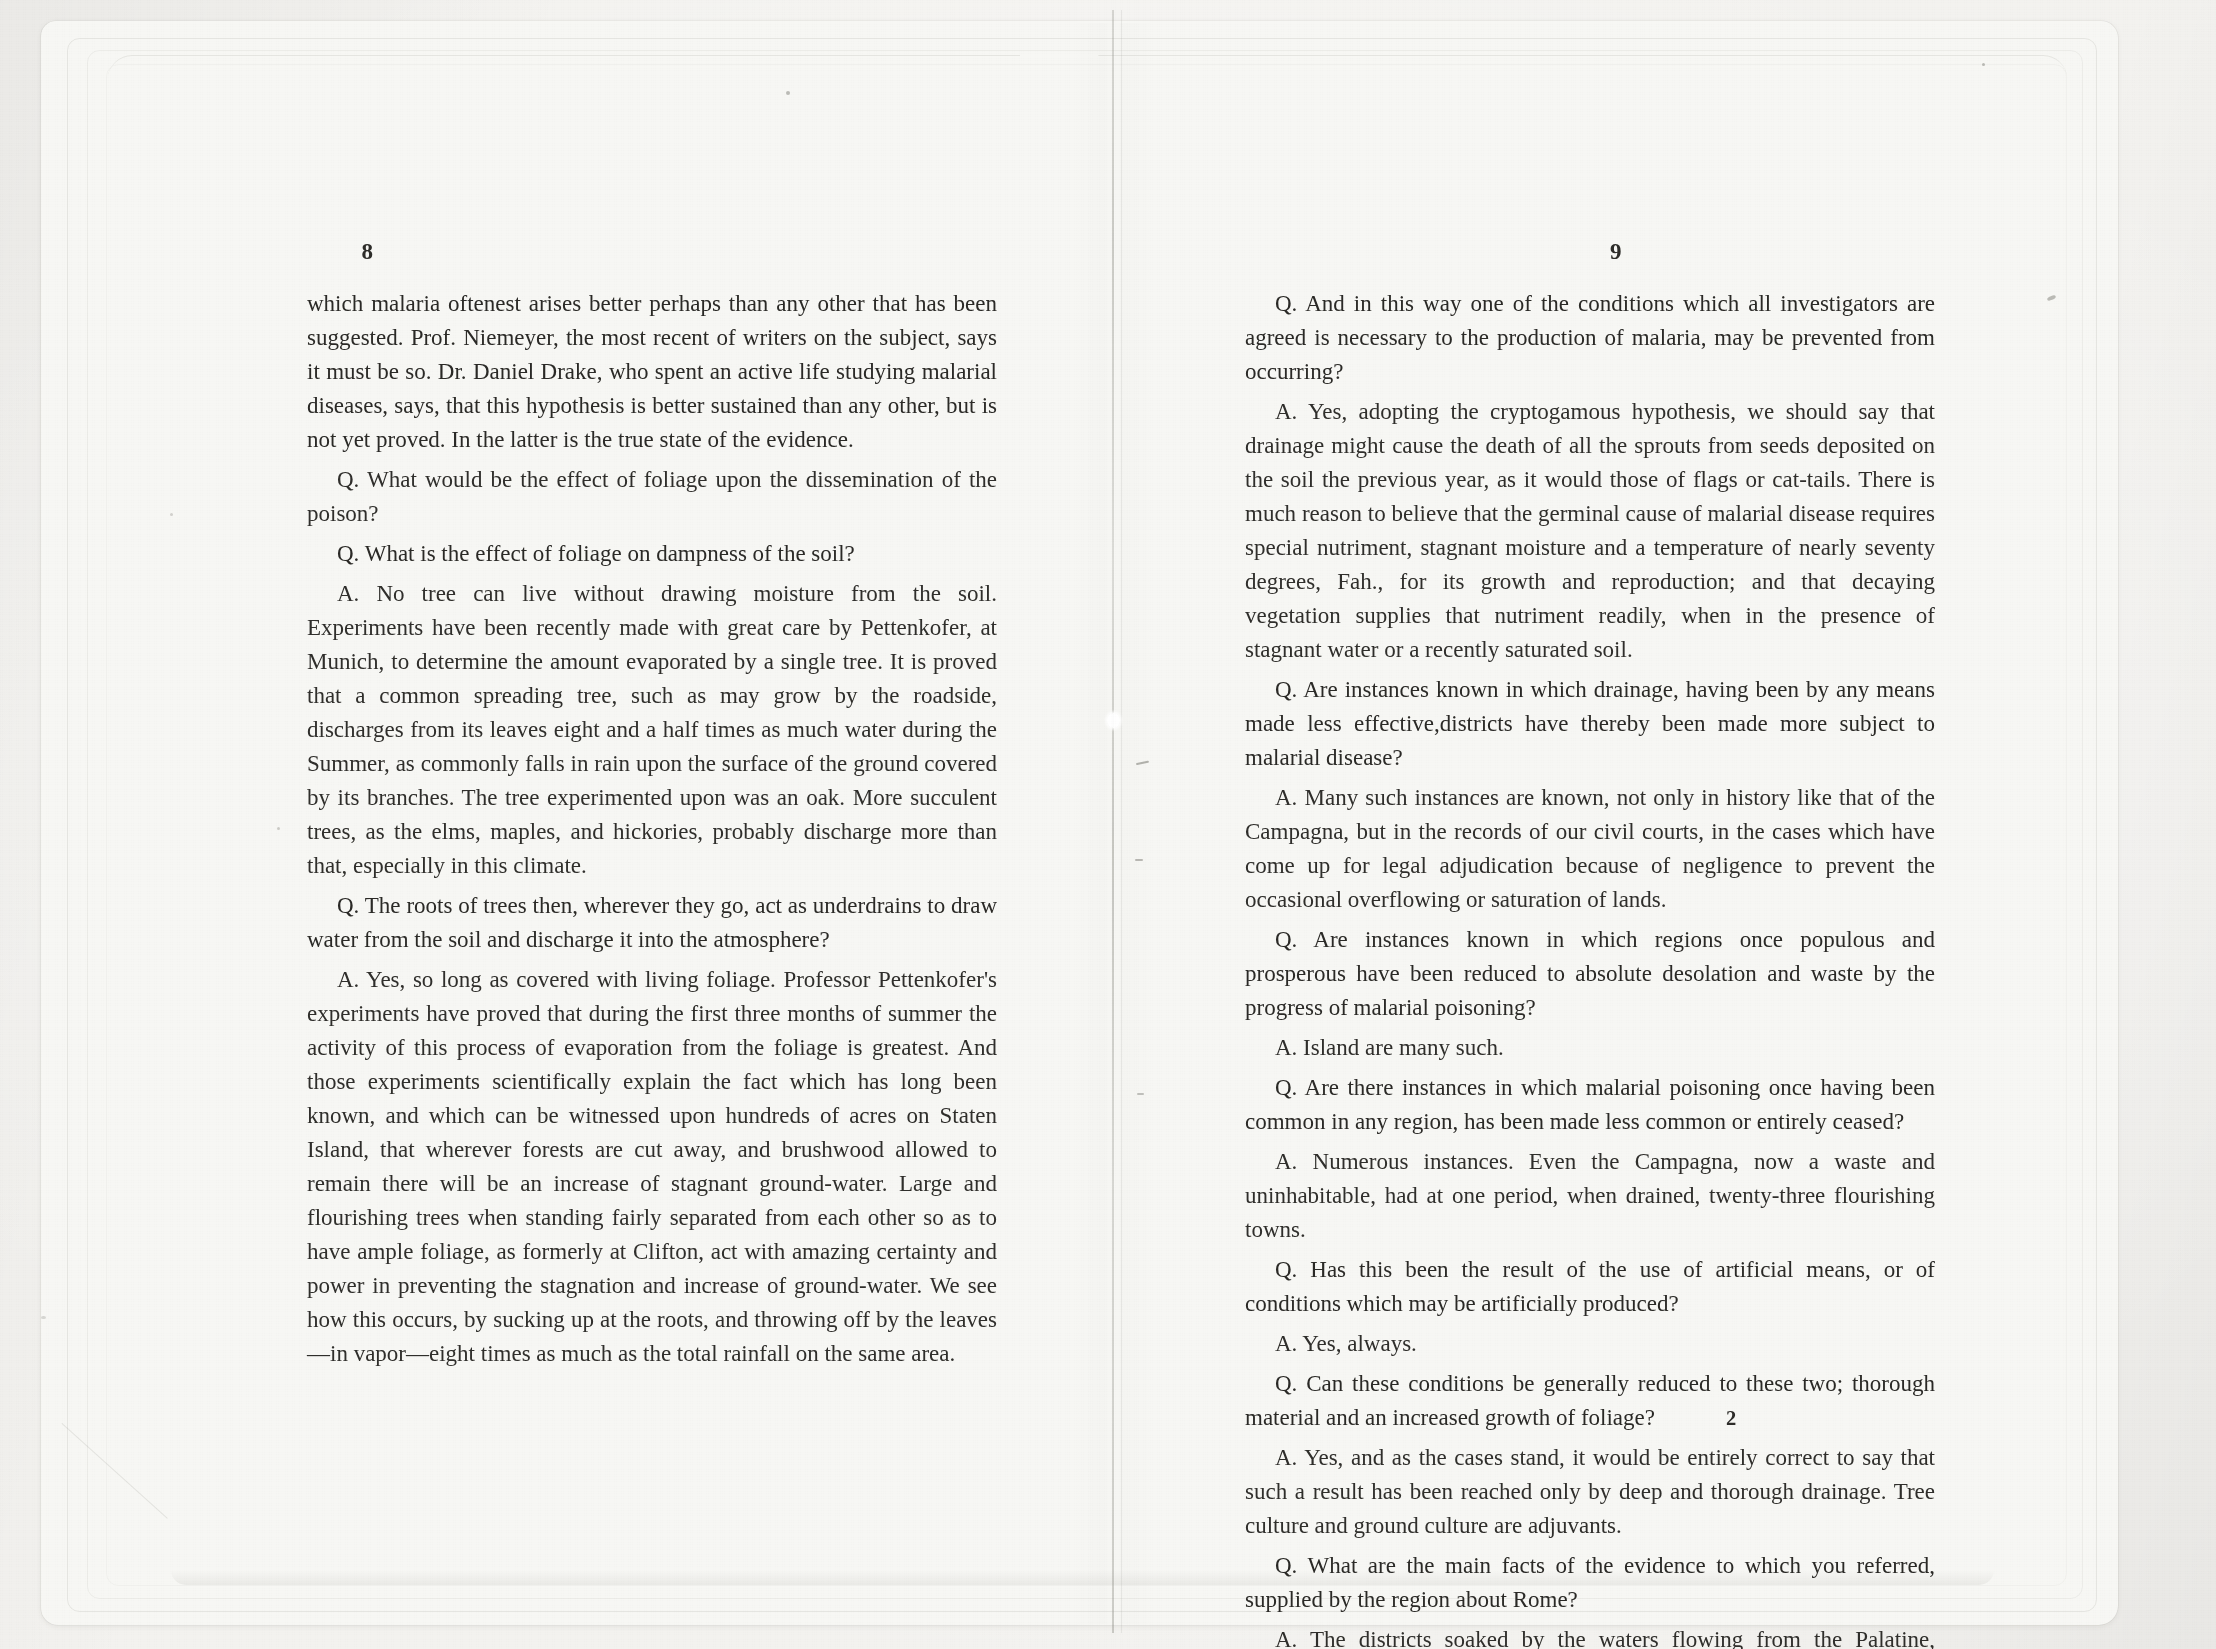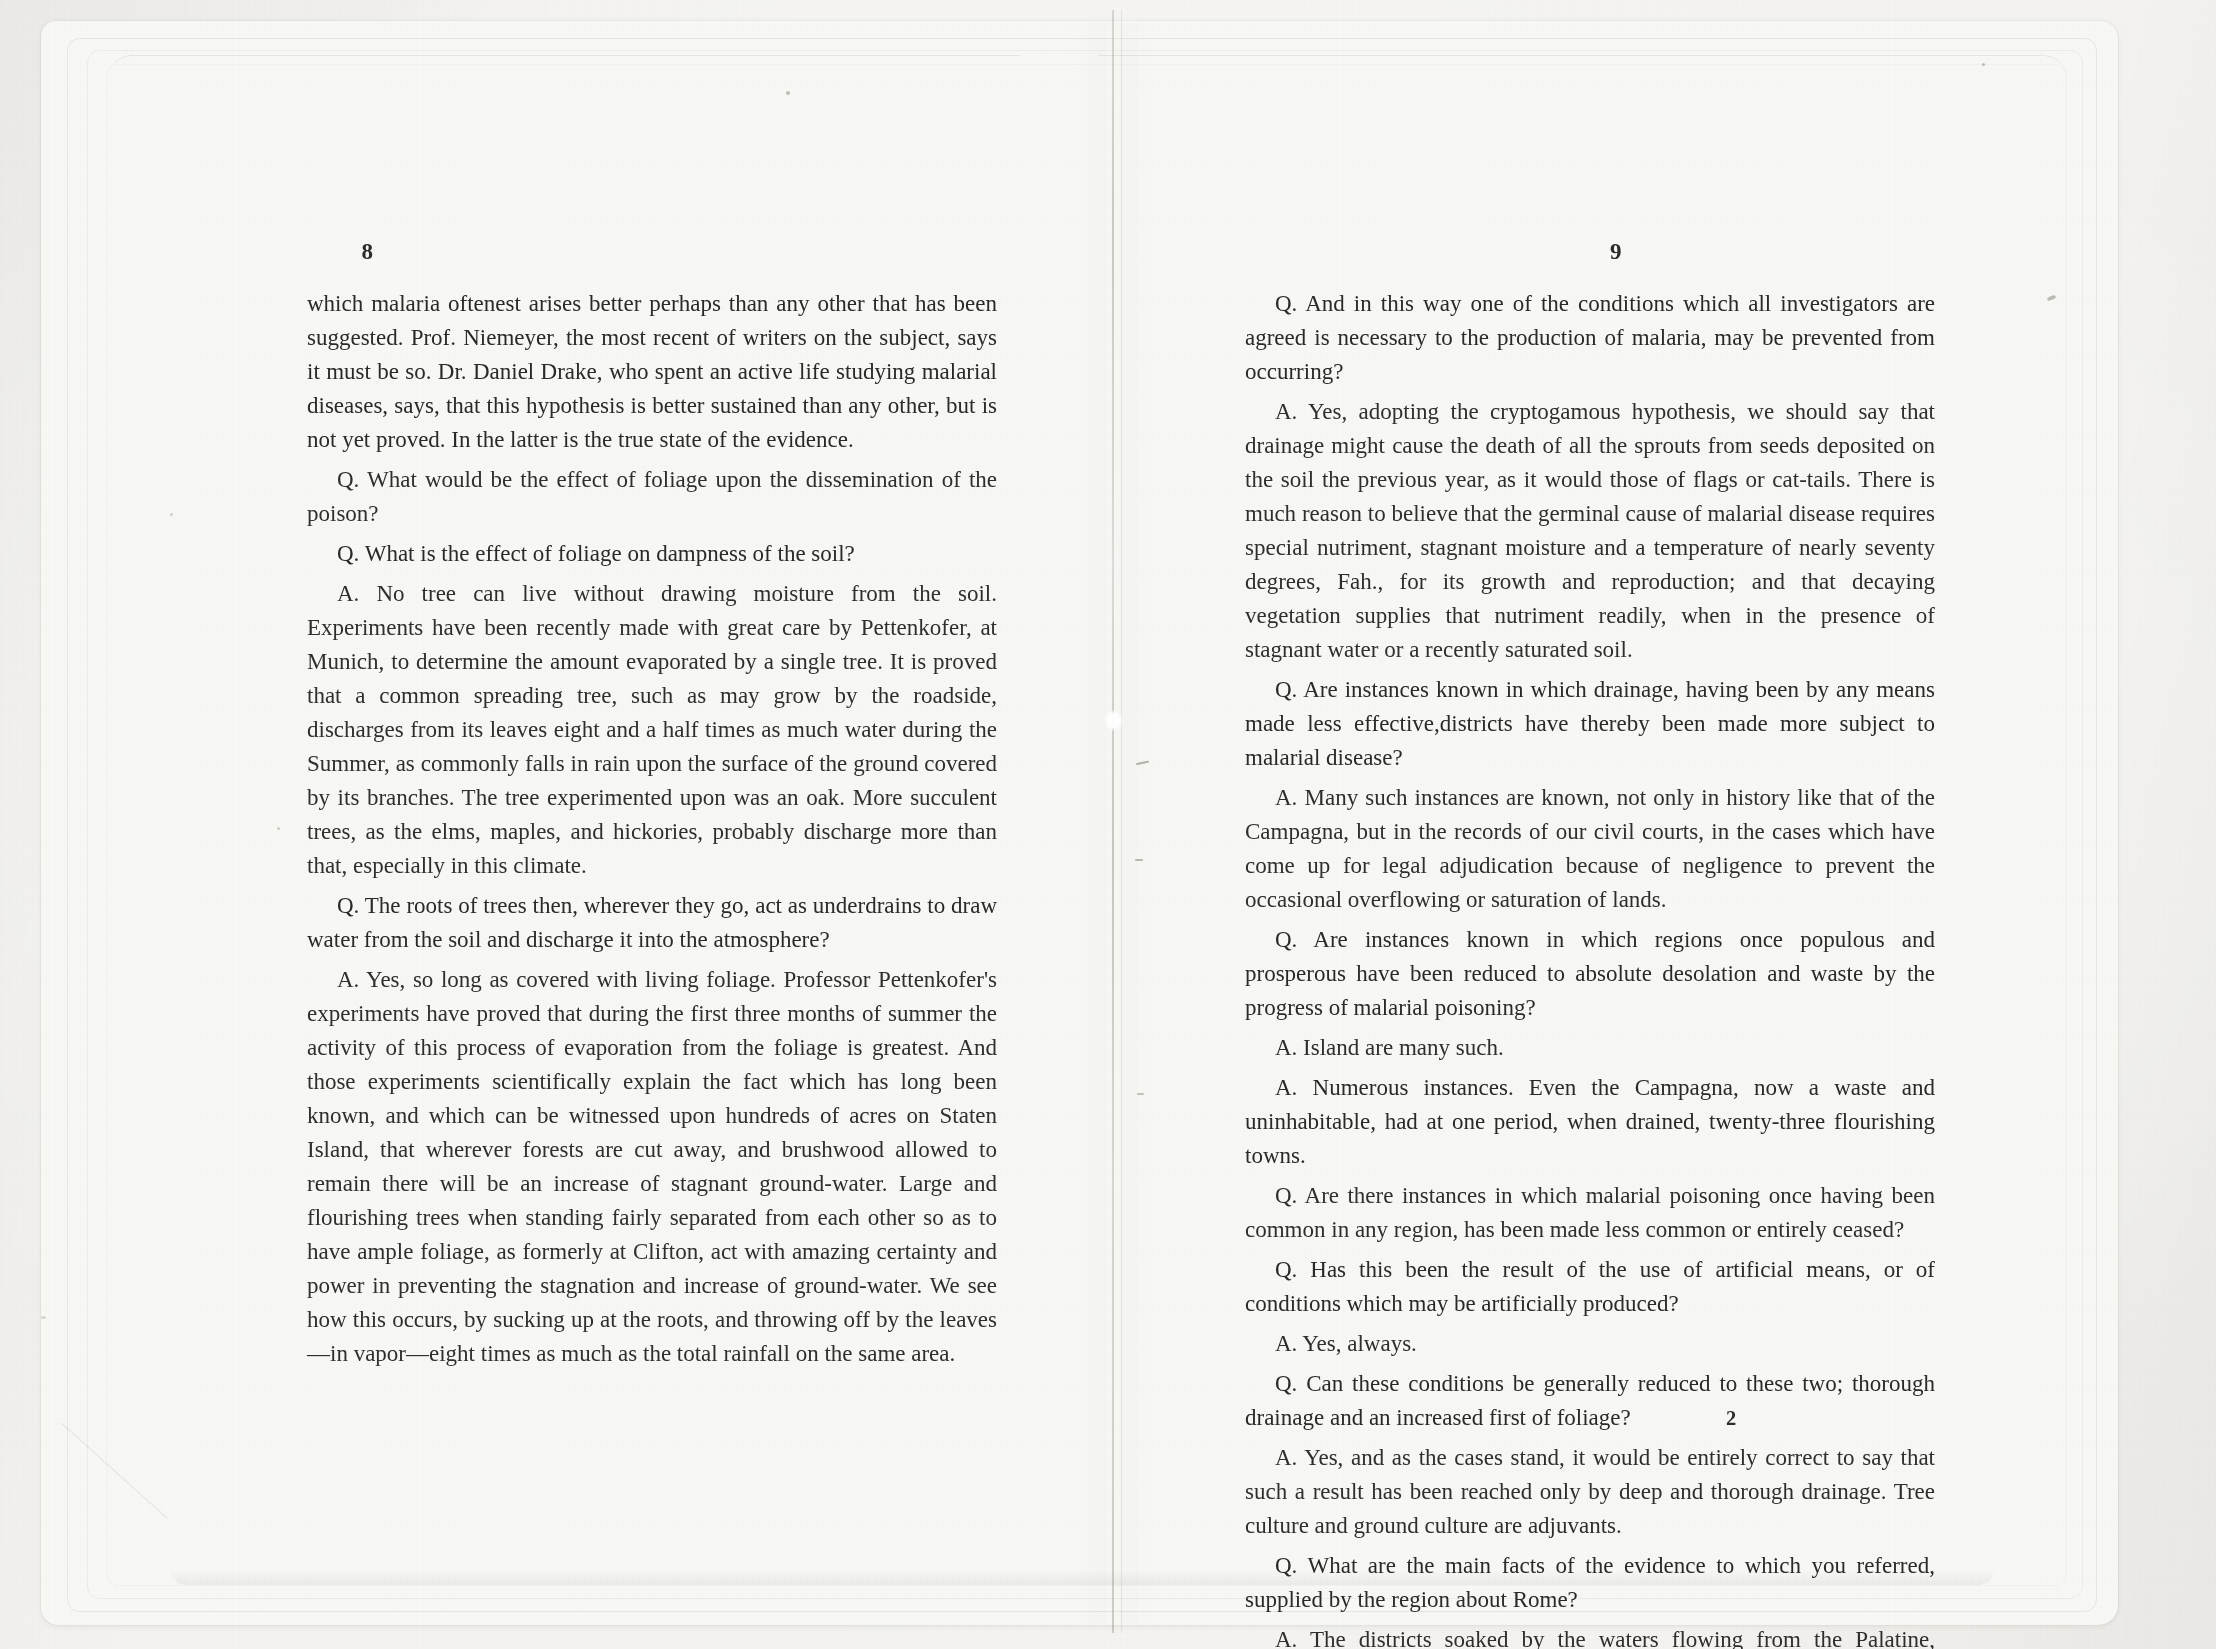--- a/index.html
+++ b/index.html
@@ -270,25 +270,25 @@
 
   <div class="page page-right">
     <div class="folio">9</div>
     <div class="textblock">
       <p>Q. And in this way one of the conditions which all investigators are agreed is necessary to the production of malaria, may be prevented from occurring?</p>
       <p>A. Yes, adopting the cryptogamous hypothesis, we should say that drainage might cause the death of all the sprouts from seeds deposited on the soil the previous year, as it would those of flags or cat-tails. There is much reason to believe that the germinal cause of malarial disease requires special nutriment, stagnant moisture and a temperature of nearly seventy degrees, Fah., for its growth and reproduction; and that decaying vegetation supplies that nutriment readily, when in the presence of stagnant water or a recently saturated soil.</p>
       <p>Q. Are instances known in which drainage, having been by any means made less effective,districts have thereby been made more subject to malarial disease?</p>
       <p>A. Many such instances are known, not only in history like that of the Campagna, but in the records of our civil courts, in the cases which have come up for legal adjudication because of negligence to prevent the occasional overflowing or saturation of lands.</p>
       <p>Q. Are instances known in which regions once populous and prosperous have been reduced to absolute desolation and waste by the progress of malarial poisoning?</p>
       <p>A. Island are many such.</p>
+      <p>Q. Are there instances in which malarial poisoning once having been common in any region, has been made less common or entirely ceased?</p>
       <p>A. Numerous instances. Even the Campagna, now a waste and uninhabitable, had at one period, when drained, twenty-three flourishing towns.</p>
-      <p>Q. Are there instances in which malarial poisoning once having been common in any region, has been made less common or entirely ceased?</p>
       <p>Q. Has this been the result of the use of artificial means, or of conditions which may be artificially produced?</p>
       <p>A. Yes, always.</p>
-      <p>Q. Can these conditions be generally reduced to these two; thorough drainage and an increased first of foliage?</p>
+      <p>Q. Can these conditions be generally reduced to these two; thorough material and an increased growth of foliage?</p>
       <p>A. Yes, and as the cases stand, it would be entirely correct to say that such a result has been reached only by deep and thorough drainage. Tree culture and ground culture are adjuvants.</p>
       <p>Q. What are the main facts of the evidence to which you referred, supplied by the region about Rome?</p>
       <p>A. The districts soaked by the waters flowing from the Palatine, Aventine and Tarpeian Hills were for centuries excessively malarious. The elder Tarquin carried deep subterranean channels through them</p>
     </div>
     <div class="signature">2</div>
   </div>
 
   <div class="speck" style="left:2047px; top:296px;  width:9px; height:4px; transform:rotate(-22deg);"></div>
   <div class="speck" style="left:786px; top:91px;  width:4px;  height:4px;"></div>
   <div class="speck" style="left:1982px; top:63px;  width:3.4px;  height:3.4px;"></div>

